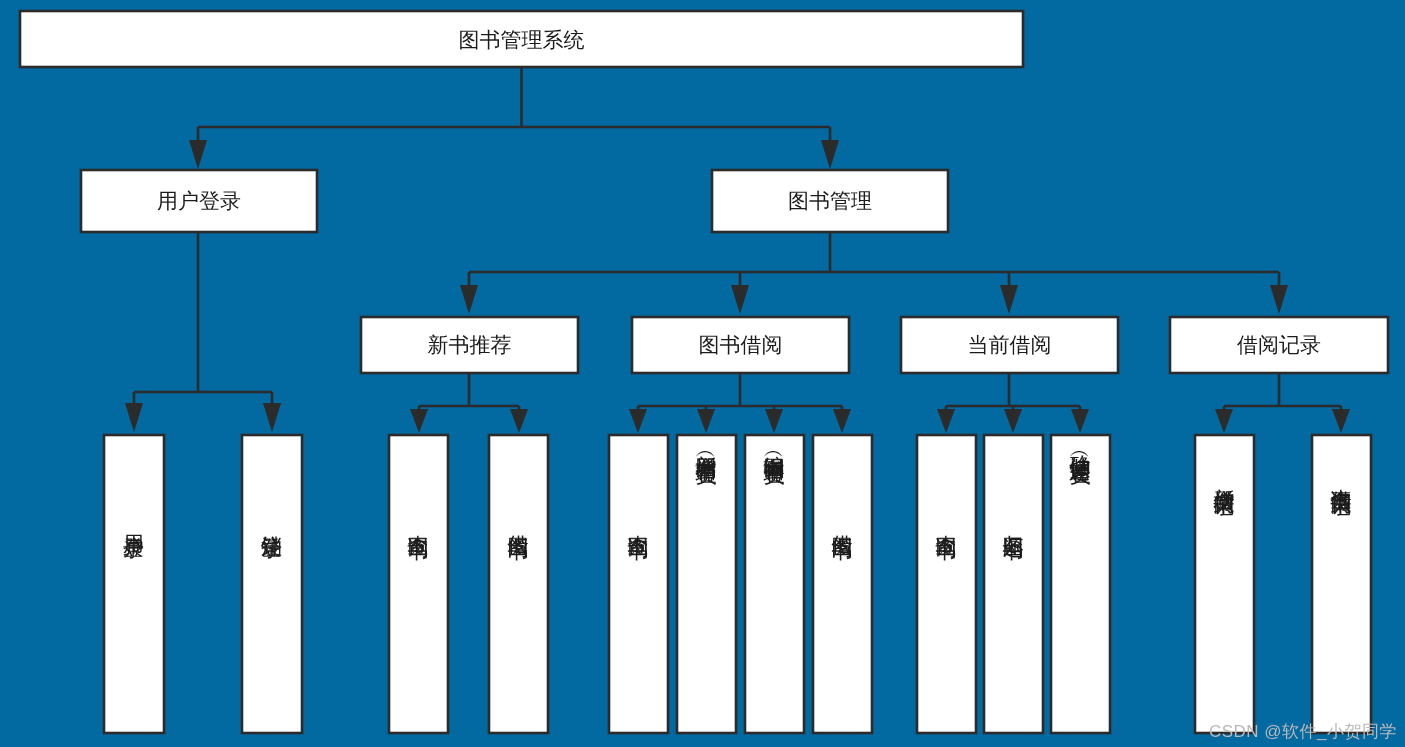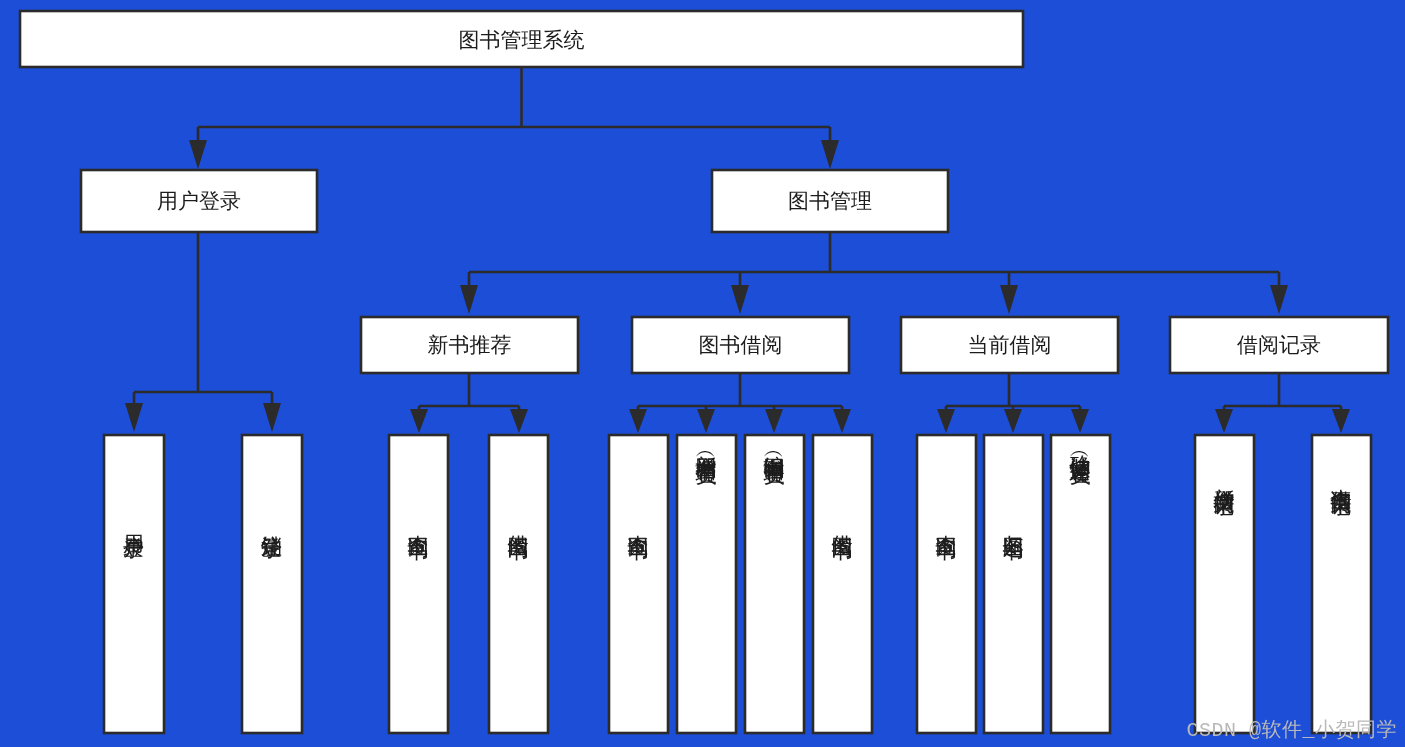--- a/index.html
+++ b/index.html
@@ -10,21 +10,21 @@
   body {
     width: 1405px;
     height: 747px;
     font-family: "Liberation Sans", "DejaVu Sans", sans-serif;
     overflow: hidden;
   }
   #diagram-root {
     position: relative;
     width: 1405px;
     height: 747px;
-    background: #1d4ed8;
+    background: #0369a1;
   }
   svg#flow-svg {
     position: absolute;
     top: 0;
     left: 0;
     width: 1405px;
     height: 747px;
   }
   .node-box {
     fill: #ffffff;
@@ -53,22 +53,22 @@
     stroke-linecap: butt;
   }
   .arrow-head {
     fill: #2b2b2b;
     stroke: none;
   }
   .watermark {
     position: absolute;
     right: 8px;
     bottom: 4px;
-    font-family: Liberation Mono, monospace;
-    font-size: 20px;
+    font-family: Liberation Sans, sans-serif;
+    font-size: 17px;
     color: #b9b9b9;
     white-space: nowrap;
     letter-spacing: 0.5px;
     pointer-events: none;
   }
 </style>
 </head>
 <body>
 
 <div id="diagram-root">

